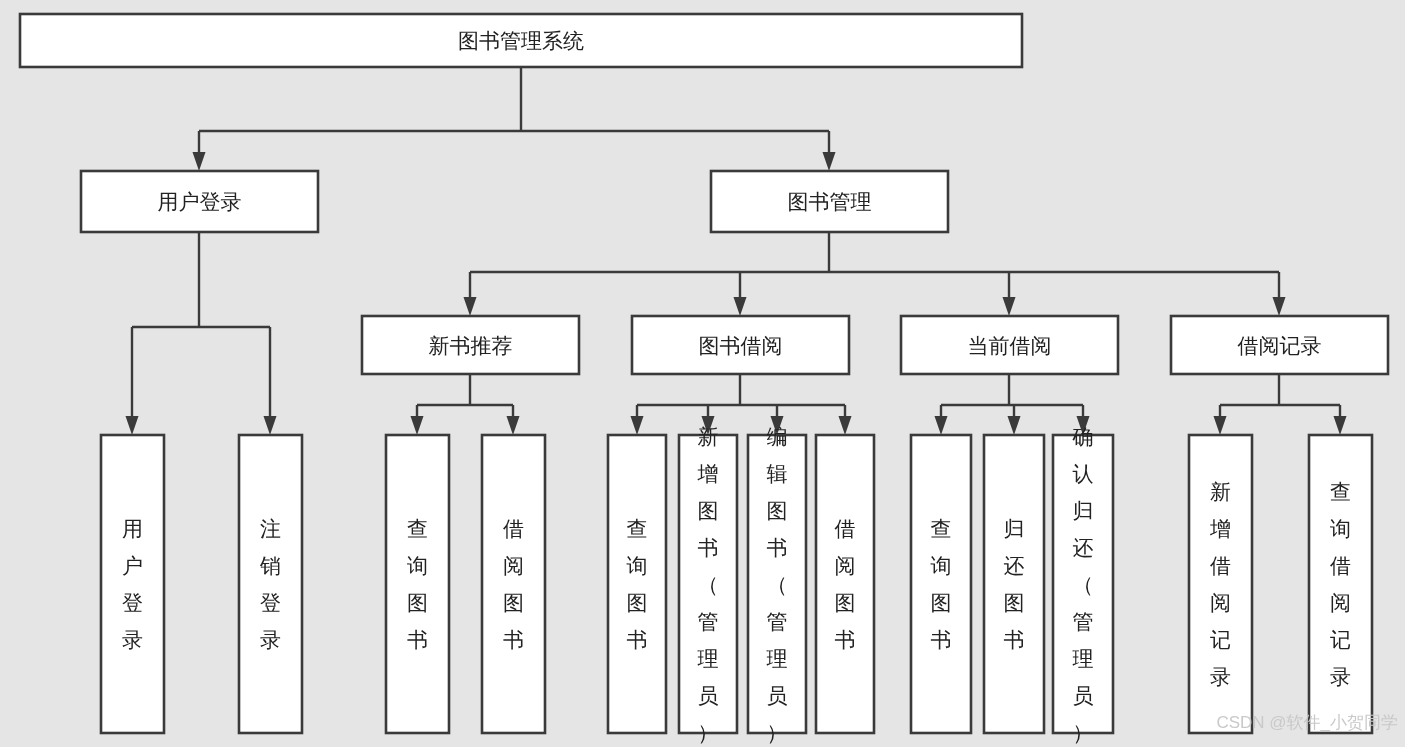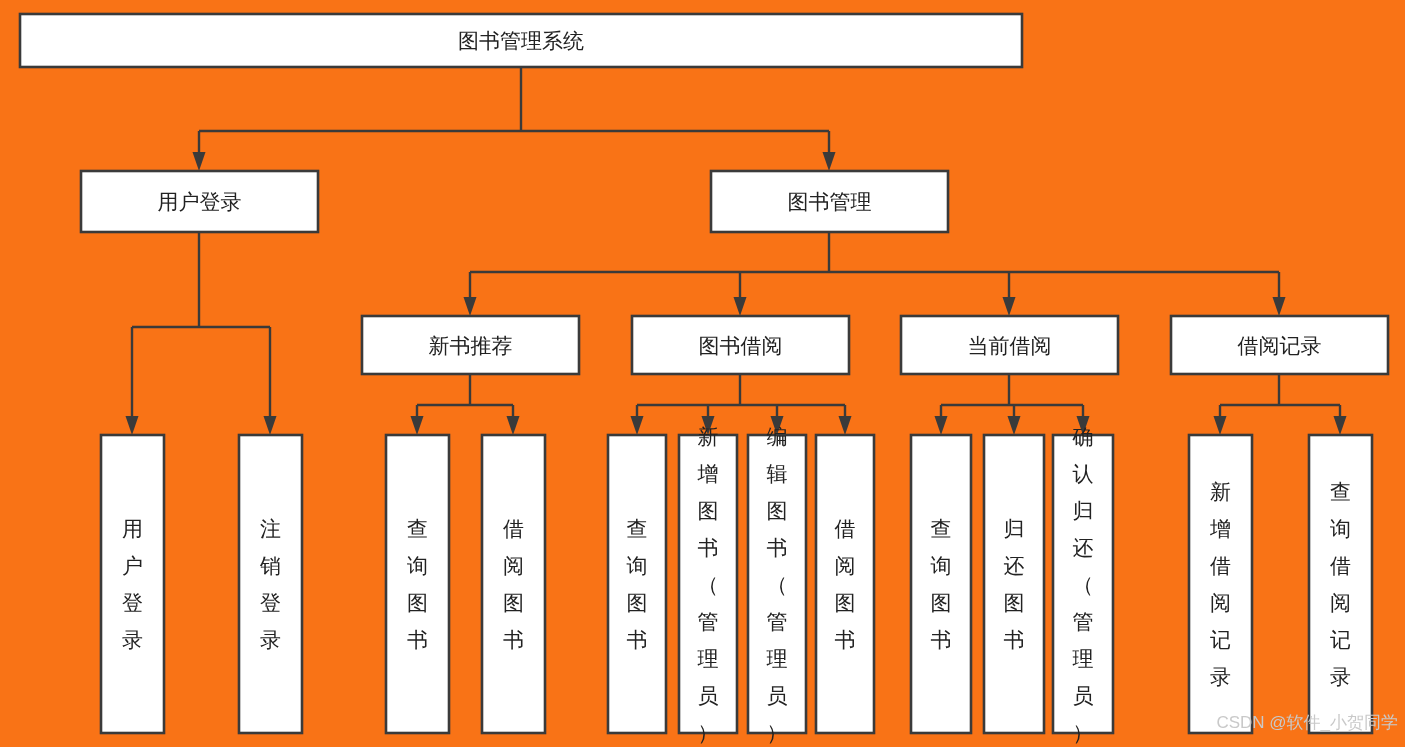--- a/index.html
+++ b/index.html
@@ -8,21 +8,21 @@
     padding: 0;
     background: #ffffff;
   }
   body {
     font-family: "Liberation Sans", "DejaVu Sans", sans-serif;
   }
   #diagram-root {
     position: relative;
     width: 1405px;
     height: 747px;
-    background: #f97316;
+    background: #e5e5e5;
     overflow: hidden;
   }
   svg#flow {
     position: absolute;
     left: 0;
     top: 0;
     width: 1405px;
     height: 747px;
     display: block;
   }

